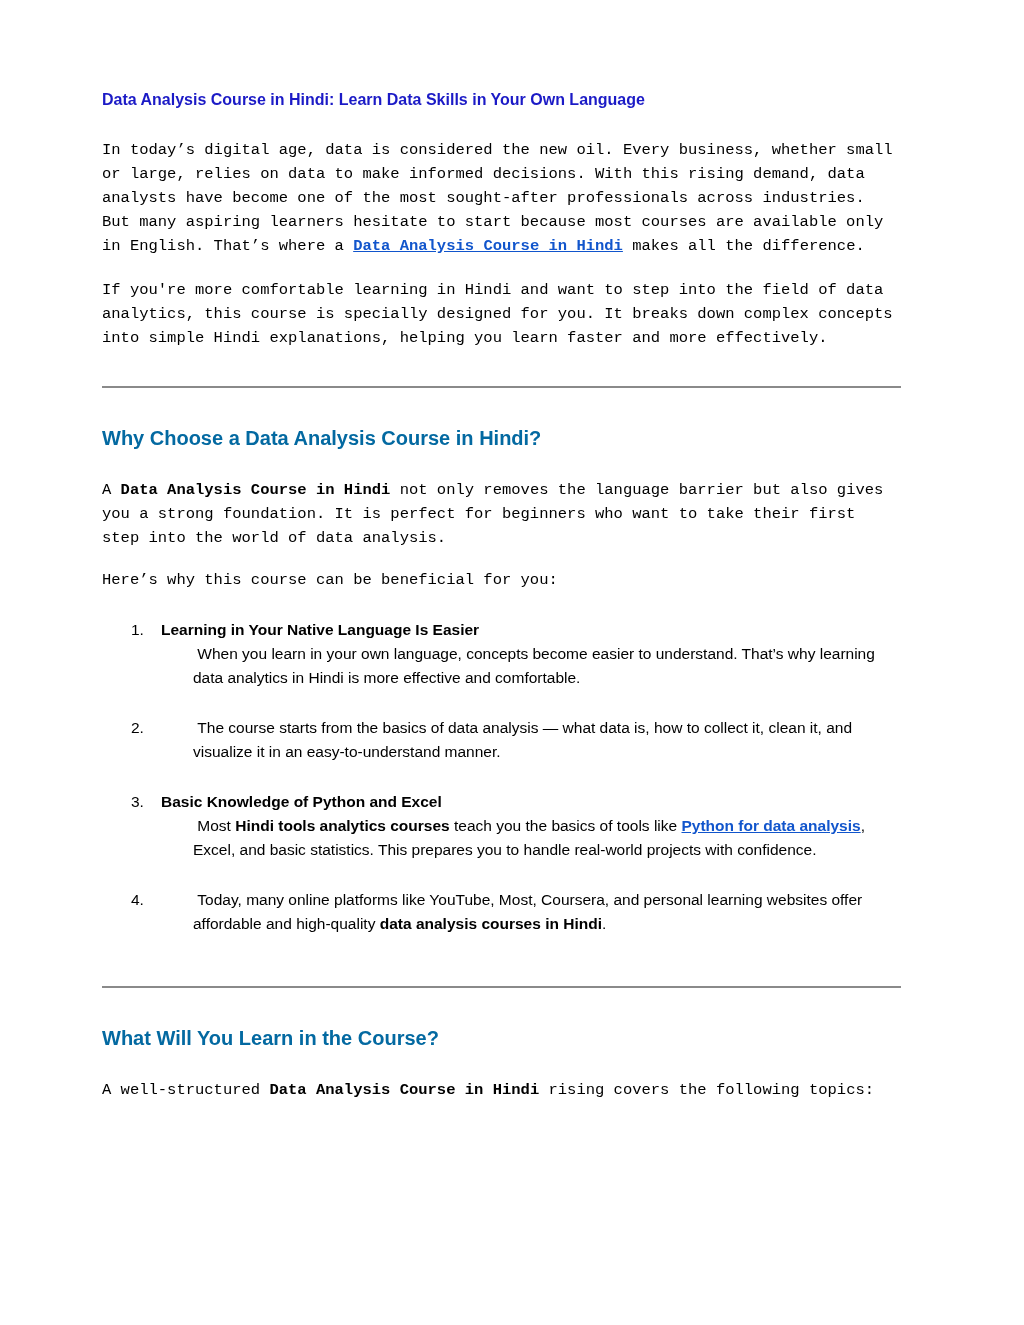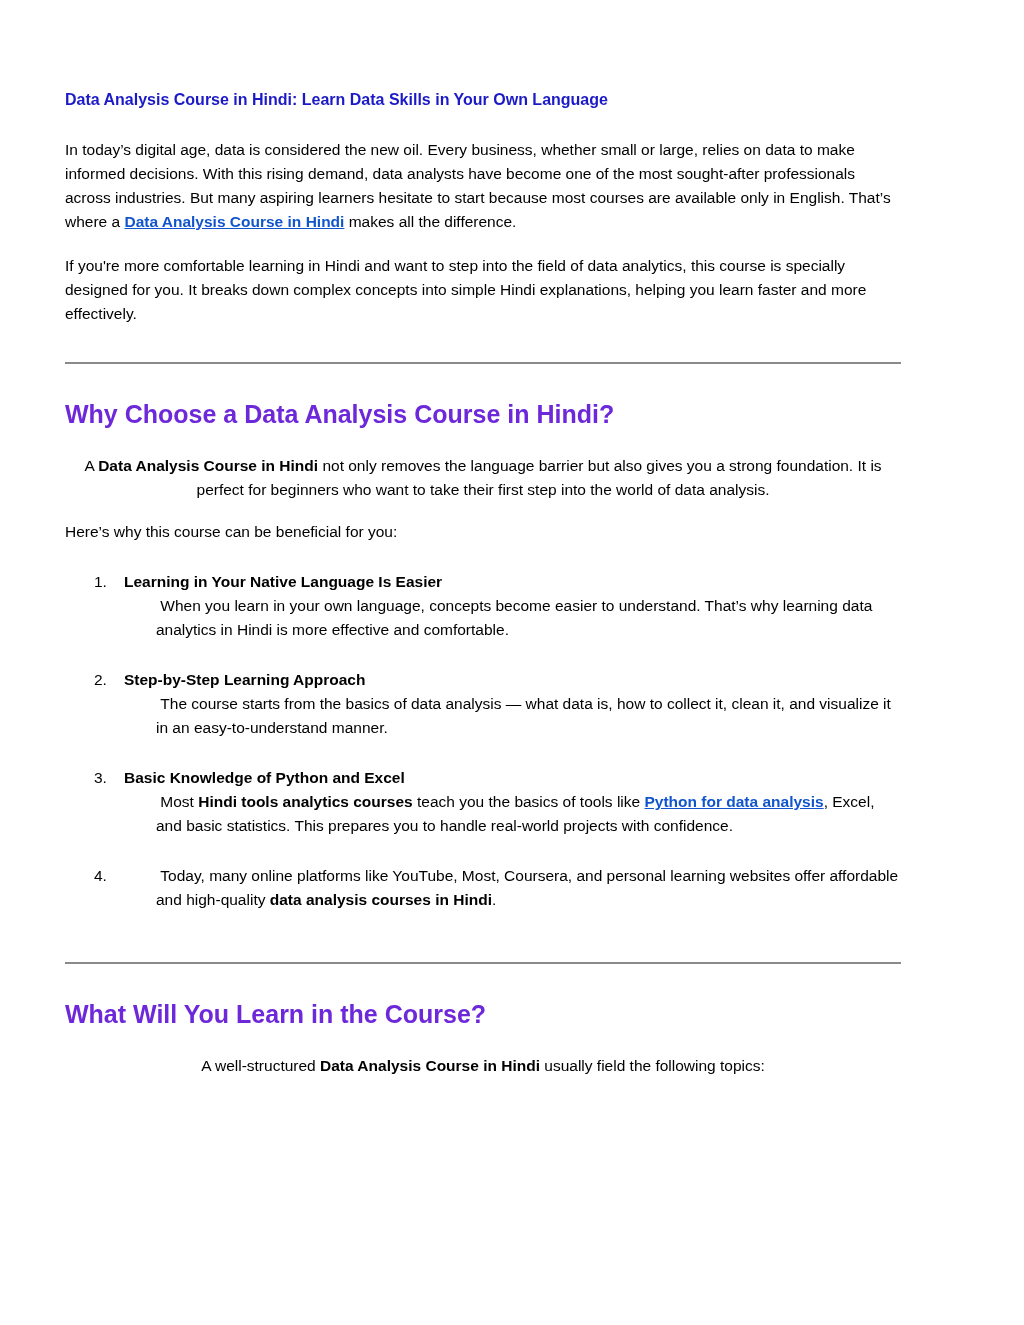--- a/index.html
+++ b/index.html
@@ -6,44 +6,45 @@
   html, body { margin: 0; padding: 0; background: #ffffff; }
   body {
     font-family: "Liberation Sans", sans-serif;
     color: #000000;
     width: 1024px;
   }
   .page {
     width: 1024px;
     height: 1325px;
     background: #ffffff;
-    padding: 88px 123px 0 65px;
+    padding: 88px 123px 0 102px;
     overflow: hidden;
   }
   .doc-title {
     color: var(--title_blue, #1b1ac6);
     font-size: 16px;
     font-weight: bold;
     line-height: 24px;
     margin: 0;
   }
   .body-p {
     font-size: 15.5px;
     line-height: 24px;
     margin: 20px 0 0 0;
+    font-family: Liberation Mono, monospace;
   }
   .p-after-title { margin-top: 26px; }
-  .p-after-h2 { margin-top: 26px; text-align: center; }
+  .p-after-h2 { margin-top: 26px; }
   .p-tight { margin-top: 18px; }
   .doc-h2 {
-    font-size: 25px;
+    font-size: 20px;
     line-height: 28px;
     font-weight: bold;
     margin: 36px 0 0 0;
-    color: #6d28d9;
+    color: #0369a1;
   }
   .divider {
     border: none;
     border-top: 2px solid var(--divider_gray, #8a8a8a);
     margin: 36px 0 0 0;
     height: 0;
   }
   .divider-2 { margin-top: 50px; }
   .benefits {
     margin: 26px 0 0 0;
@@ -92,33 +93,32 @@
   <p class="body-p p-tight">Here’s why this course can be beneficial for you:</p>
 
   <ol class="benefits">
     <li>
       <span class="li-num">1.</span>
       <div class="li-title">Learning in Your Native Language Is Easier</div>
       <div class="li-desc"> When you learn in your own language, concepts become easier to understand. That’s why learning data analytics in Hindi is more effective and comfortable.</div>
     </li>
     <li>
       <span class="li-num">2.</span>
-      <div class="li-title">Step-by-Step Learning Approach</div>
       <div class="li-desc"> The course starts from the basics of data analysis — what data is, how to collect it, clean it, and visualize it in an easy-to-understand manner.</div>
     </li>
     <li>
       <span class="li-num">3.</span>
       <div class="li-title">Basic Knowledge of Python and Excel</div>
       <div class="li-desc"><span> Most </span><b>Hindi tools analytics courses</b><span> teach you the basics of tools like </span><a class="doc-link" href="#">Python for data analysis</a><span>, Excel, and basic statistics. This prepares you to handle real-world projects with confidence.</span></div>
     </li>
     <li>
       <span class="li-num">4.</span>
       <div class="li-desc"><span> Today, many online platforms like YouTube, Most, Coursera, and personal learning websites offer affordable and high-quality </span><b>data analysis courses in Hindi</b><span>.</span></div>
     </li>
   </ol>
 
   <hr class="divider divider-2">
 
   <h2 class="doc-h2">What Will You Learn in the Course?</h2>
 
-  <p class="body-p p-after-h2"><span>A well-structured </span><b>Data Analysis Course in Hindi</b><span> usually field the following topics:</span></p>
+  <p class="body-p p-after-h2"><span>A well-structured </span><b>Data Analysis Course in Hindi</b><span> rising covers the following topics:</span></p>
 
 </div>
 
 </body></html>

